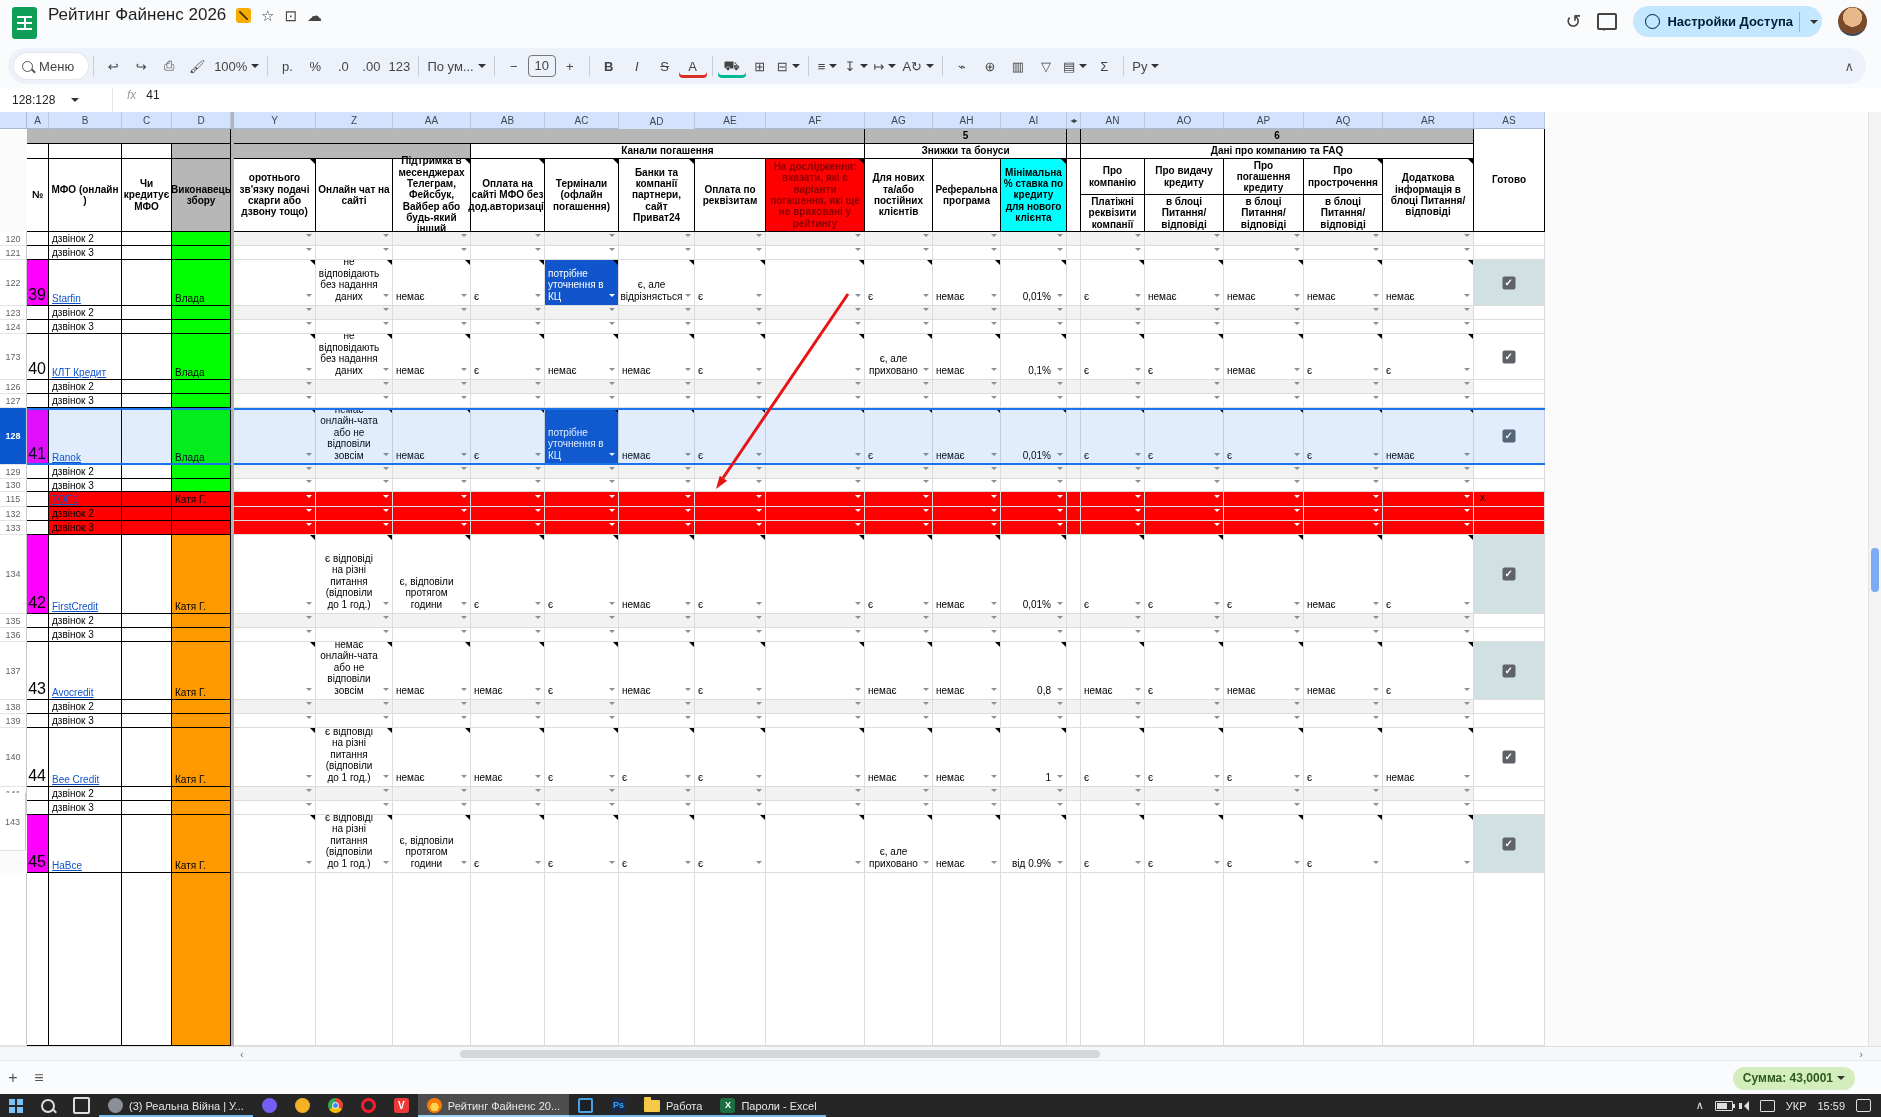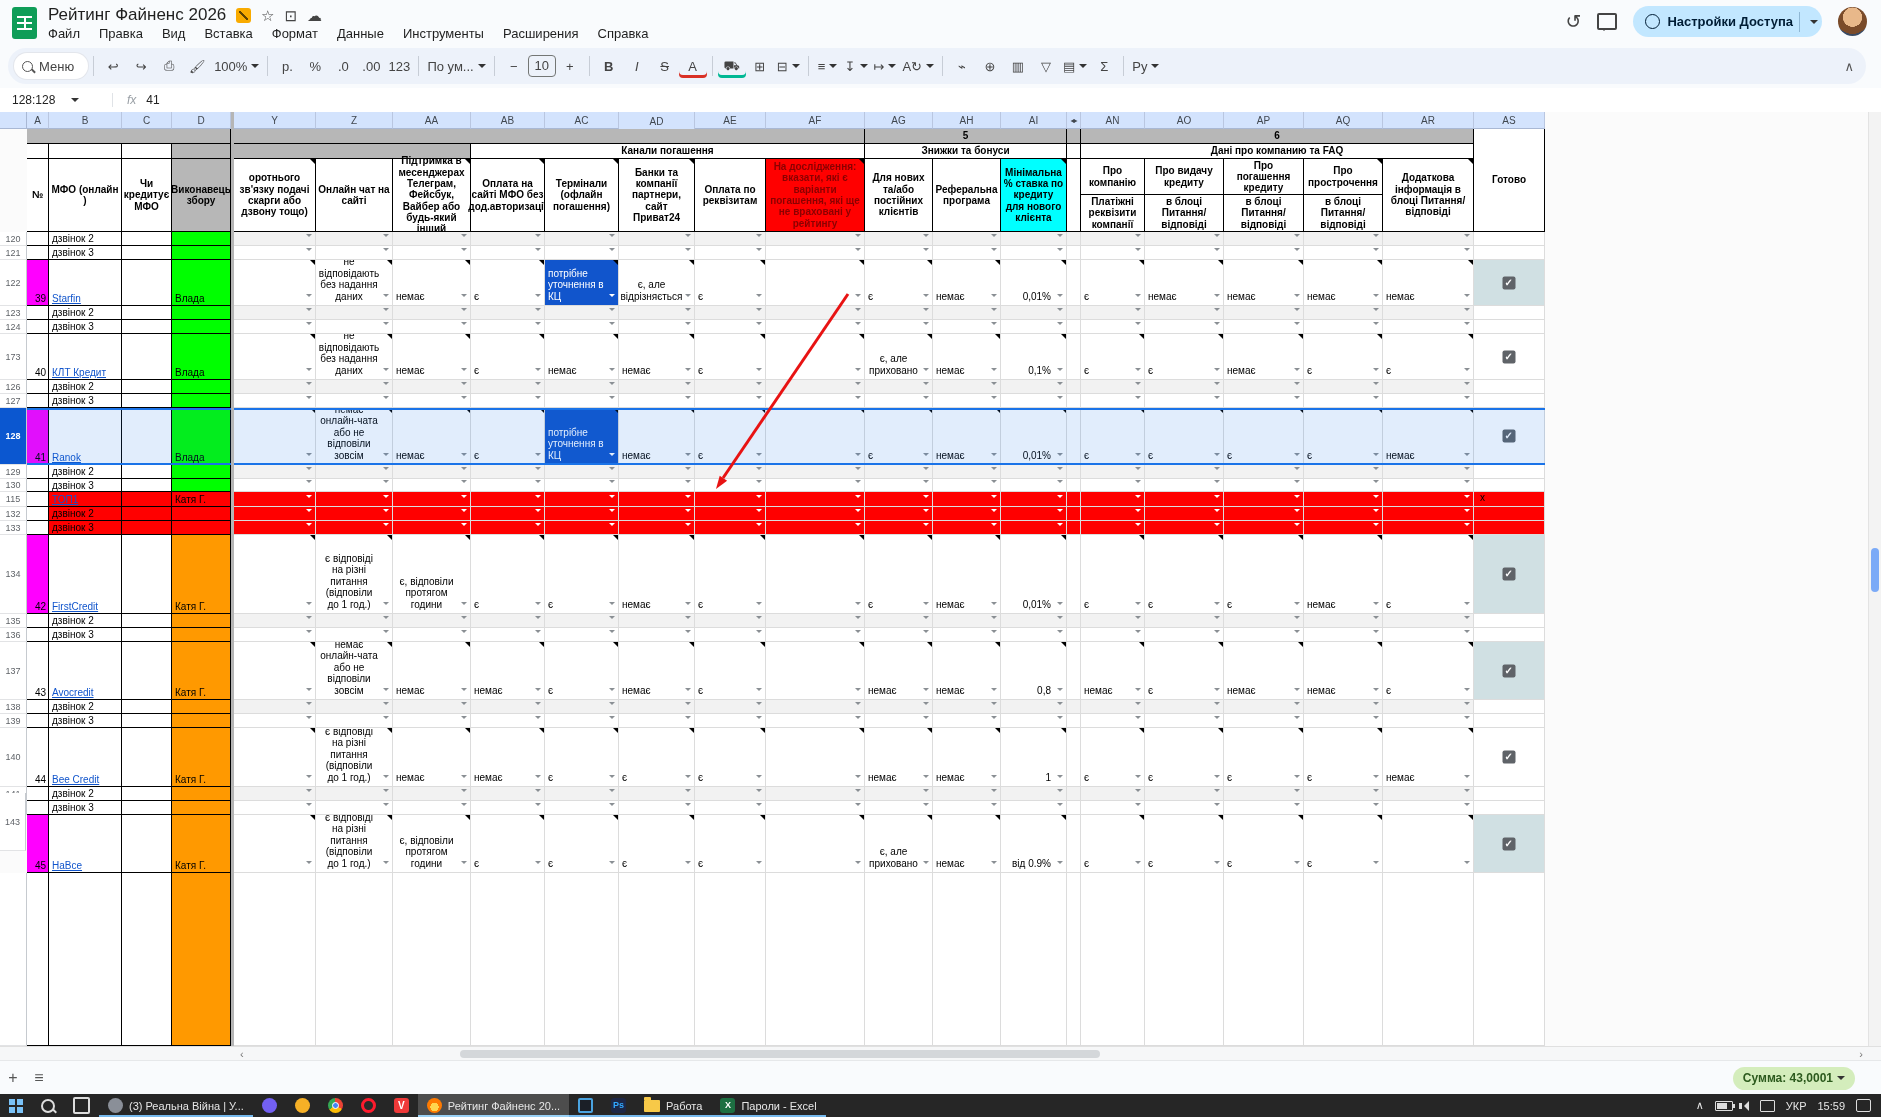--- a/index.html
+++ b/index.html
@@ -33,42 +33,42 @@
   .tdiv{width:1px;height:20px;background:#c7cdd6;margin:0 5px;}
   .menupill{background:#fff;border-radius:16px;height:26px;display:flex;align-items:center;padding:0 14px 0 8px;gap:6px;box-shadow:0 0 0 1px #e3e6ec;}
   .lens{width:9px;height:9px;border:1.5px solid #555;border-radius:50%;position:relative;}
   .lens:after{content:"";position:absolute;left:8px;top:8px;width:5px;height:1.5px;background:#555;transform:rotate(45deg);}
   .fsz{border:1px solid #747775;border-radius:4px;width:26px;height:20px;text-align:center;line-height:20px;}
   .bar-red{box-shadow:inset 0 -3px 0 #d93025;}
   .bar-grn{box-shadow:inset 0 -3px 0 #00b894;}
   .strike{text-decoration:line-through;}
   .tb-collapse{position:absolute;right:12px;color:#555;}
   
-  .fbar{position:absolute;left:0;top:88px;width:100%;height:24px;background:#fff;border-bottom:1px solid #d7dbe0;display:flex;align-items:center;font-size:12px;color:#222;}
+  .fbar{position:absolute;left:0;top:88px;width:100%;height:24px;background:#fff;border-bottom:1px solid #d7dbe0;display:flex;font-size:12px;color:#222;}
   .namebox{width:86px;padding-left:12px;display:flex;align-items:center;gap:12px;}
   .fx{font-style:italic;color:#9aa0a6;margin:0 10px 0 14px;border-left:1px solid #e0e3e7;padding-left:14px;}
   
   #grid{position:absolute;left:0;top:112px;width:1881px;height:934px;background:#fbfbfb;}
   #grid>div{position:absolute;box-sizing:border-box;}
   .colhdr{background:#d3e3fd;border-right:1px solid #b9c6e0;border-bottom:1px solid #a9b8d4;font-size:10px;color:#40474f;display:flex;align-items:center;justify-content:center;}
   .corner0{background:#d3e3fd;border-right:1px solid #a9b8d4;border-bottom:1px solid #a9b8d4;}
   .coldiv{background:#b5b5b5;}
   .rowhdr{background:#fff;border-right:1px solid #c6cacf;border-bottom:1px solid #e2e3e5;font-size:9px;color:#5f6368;display:flex;align-items:center;justify-content:center;}
   .rowhdr.sel{background:#0b57d0;color:#fff;font-weight:bold;}
   .cell{background:#fff;border-right:1px solid #dcdcdc;border-bottom:1px solid #dcdcdc;font-size:10px;color:#000;}
   .fz{border-right:1px solid #000;border-bottom:1px solid #000;}
   .hcell{background:#fff;border-right:1px solid #000;border-bottom:1px solid #000;font-size:10px;display:flex;align-items:center;justify-content:center;text-align:center;line-height:1.13;padding:1px 2px;font-weight:bold;}
   .cellwrap{position:absolute;left:0;top:0;right:0;bottom:0;display:flex;align-items:flex-end;padding:1px 13px 3px 3px;line-height:1.15;overflow:hidden;}
   .ctr{justify-content:center;text-align:center;}
   .rnum{justify-content:flex-end;text-align:right;padding-right:15px;}
   .dd{position:absolute;right:3px;bottom:5px;width:0;height:0;border:3.5px solid transparent;border-top-color:#8a8f94;}
   .dd.wt{border-top-color:#fff;}
   .notch{position:absolute;right:0;top:0;width:0;height:0;border-left:5px solid transparent;border-top:5px solid #000;}
   .blink{position:absolute;left:3px;bottom:1px;color:#1155cc;text-decoration:underline;font-size:10px;white-space:nowrap;}
-  .anum{position:absolute;right:2px;bottom:1px;font-size:10px;}
+  .anum{position:absolute;right:2px;bottom:1px;font-size:16px;}
   .dexec{position:absolute;left:3px;bottom:1px;font-size:10px;}
   .calltxt{position:absolute;left:3px;top:0;bottom:0;display:flex;align-items:center;font-size:10px;white-space:nowrap;}
   .chk{position:absolute;left:50%;top:50%;transform:translate(-50%,-50%);width:13px;height:13px;background:#5f6368;border-radius:2px;}
   .chk:after{content:"✓";position:absolute;left:2px;top:0px;color:#fff;font-size:10px;font-weight:bold;}
   .xmark{position:absolute;left:6px;top:0;font-size:10px;color:#000;}
   .selover{background:rgba(26,115,232,0.13);border-top:2px solid #1a73e8;border-bottom:2px solid #1a73e8;pointer-events:none;}
   .hidearr{font-size:8px;letter-spacing:-1px;color:#40474f;}
   
   .vscroll{position:absolute;right:0;top:112px;width:12px;height:934px;background:#f3f3f3;border-left:1px solid #e3e3e3;}
   .vthumb{position:absolute;left:2px;width:8px;border-radius:4px;background:#7baaf7;}
@@ -124,31 +124,20 @@
 
   <div class="appbar">
     <div class="docicon"></div>
     <div class="title">Рейтинг Файненс 2026</div>
     <div class="title-icons" id="title-icons" style="left:236px;">
       <span class="badge-y"></span>
       <span class="ic-sm">☆</span>
       <span class="ic-sm">⊡</span>
       <span class="ic-sm">☁</span>
     </div>
-    <div class="menubar" id="menubar">
-        <span>Файл</span>
-        <span>Правка</span>
-        <span>Вид</span>
-        <span>Вставка</span>
-        <span>Формат</span>
-        <span>Данные</span>
-        <span>Инструменты</span>
-        <span>Расширения</span>
-        <span>Справка</span>
-      </div>
     <div class="app-right">
       <span class="hist">↺</span>
       <span class="cmt-ic"></span>
       <div class="sharebtn">
         <span class="globe"></span>
         <span>Настройки Доступа</span>
         <span class="sep"></span>
         <span class="caret"></span>
       </div>
       <div class="avatar"></div>

